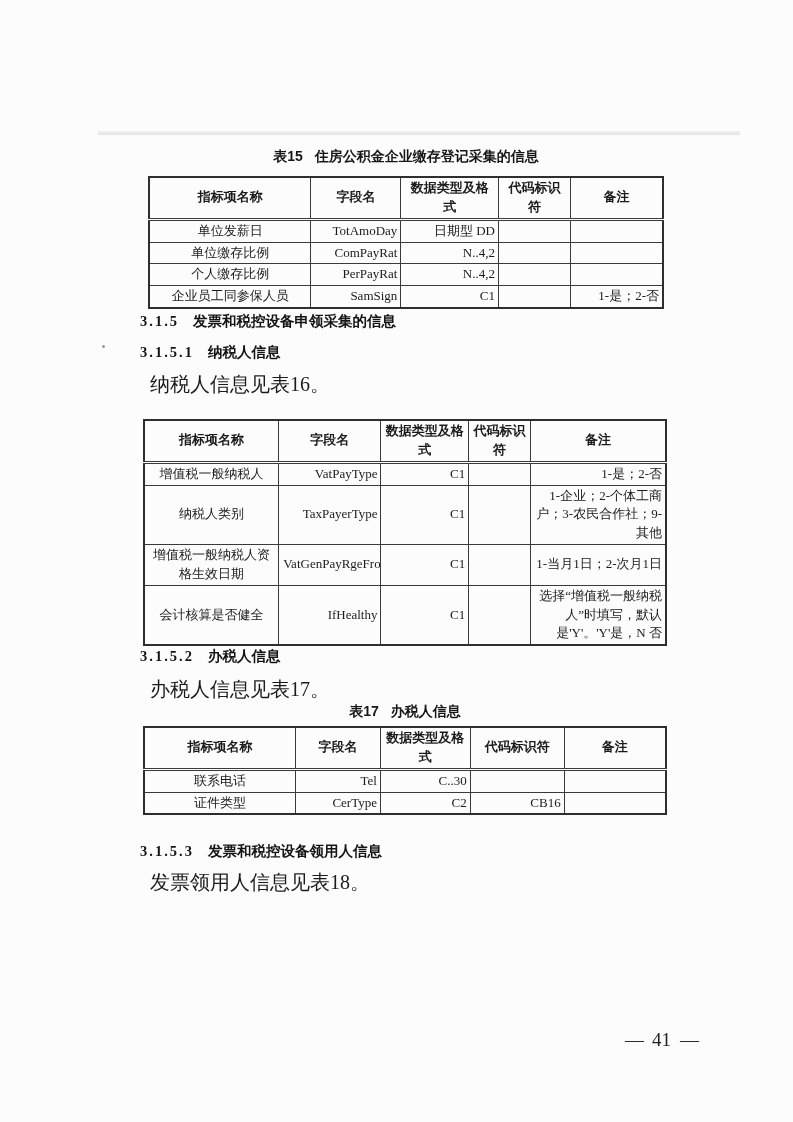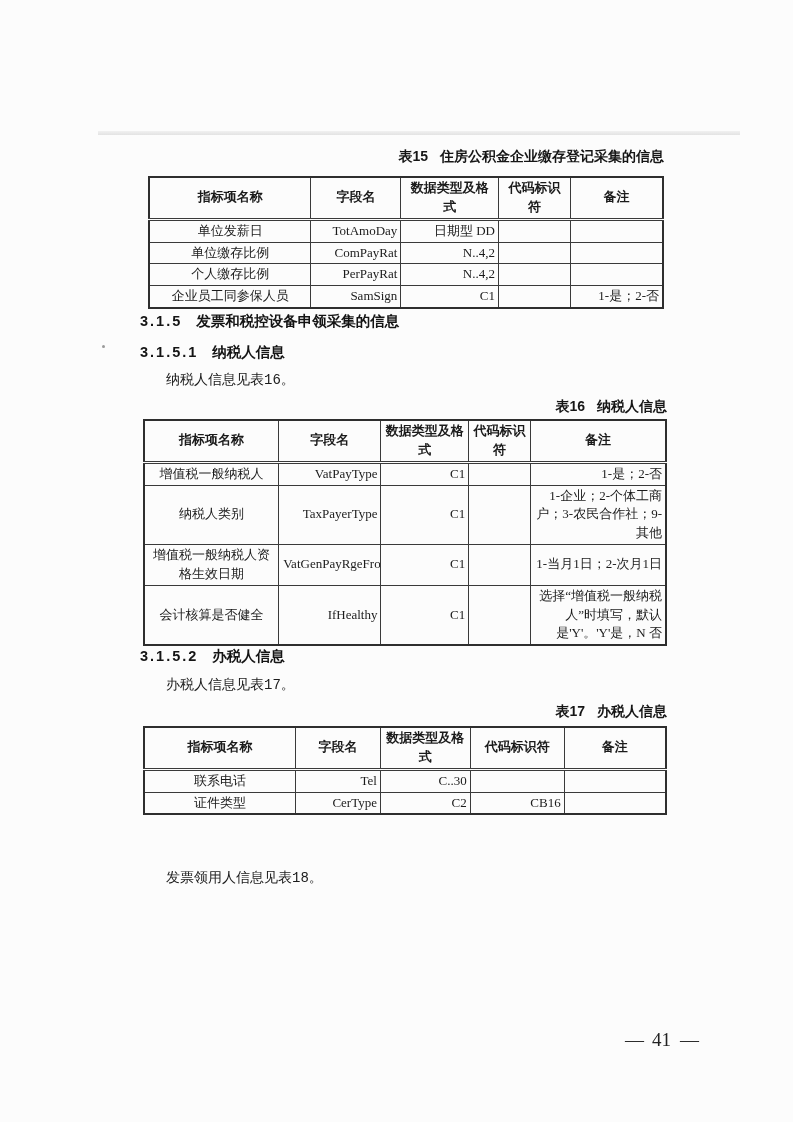--- a/index.html
+++ b/index.html
@@ -18,21 +18,21 @@
     width:642px; height:4px;
     background:linear-gradient(#f1f1f1,#e3e3e3);
   }
   .speck {
     position:absolute; left:102px; top:345px;
     width:3px; height:3px; border-radius:50%;
     background:#9a9a9a;
   }
   .caption {
     position:absolute;
-    text-align:right;
+    text-align:center;
     font-family:"Liberation Sans", sans-serif;
     font-weight:bold;
     font-size:14px;
     color:#161616;
     white-space:nowrap;
   }
   .caption .cap-label { margin-right:12px; }
   #cap15 { top:148px; left:148px; width:516px; }
   #cap16 { top:398px; left:143px; width:524px; }
   #cap17 { top:703px; left:143px; width:524px; }
@@ -67,36 +67,36 @@
   #t15 tr { height:20px; }
   #t16 tr.h22 { height:22px; }
   #t16 tr.h38 { height:38px; }
   #t16 tr.h40 { height:40px; }
   #t16 tr.h30 { height:30px;padding-left:10px; }
   #t16 tr.h60 { height:60px; }
   #t17 tr { height:20px; }
 
   .heading {
     position:absolute; left:140px;
-    font-family:Liberation Sans, sans-serif;
+    font-family:Liberation Serif, serif;
     font-weight:bold;
     font-size:14.5px;
     color:#141414;
     white-space:nowrap;
   }
   .heading .h-num { letter-spacing:2px; margin-right:14px; }
   #h315  { top:312px; }
   #h3151 { top:343px; }
   #h3152 { top:647px; }
   #h3153 { top:842px; }
 
   .para {
-    position:absolute; left:166px;
-    font-size:14px;
-    font-family:Liberation Mono, monospace;
+    position:absolute; left:150px;
+    font-size:20px;
+    font-family:Liberation Serif, serif;
     white-space:nowrap;
   }
   #p16 { top:371px; }
   #p17 { top:676px; }
   #p18 { top:869px; }
 
   .pageno {
     position:absolute; top:1029px; left:616px;
     font-size:19px;
     font-family:"Liberation Serif", serif;
@@ -168,23 +168,20 @@
 
   <div class="heading" id="h315">
     <span class="h-num">3.1.5</span><span>发票和税控设备申领采集的信息</span>
   </div>
   <div class="heading" id="h3151">
     <span class="h-num">3.1.5.1</span><span>纳税人信息</span>
   </div>
 
   <div class="para" id="p16">纳税人信息见表16。</div>
 
-  <div class="caption" id="cap16">
-    <span class="cap-label">表16</span><span>纳税人信息</span>
-  </div>
 
   <table id="t16">
     <colgroup>
       <col style="width:25.8%">
         <col style="width:19.6%">
         <col style="width:16.8%">
         <col style="width:11.8%">
         <col style="width:26%">
     </colgroup>
     <thead>
@@ -266,20 +263,23 @@
       <tr>
         <td class="c-name">证件类型</td>
         <td class="c-left">CerType</td>
         <td class="c-left">C2</td>
         <td class="c-left">CB16</td>
         <td class="c-left"></td>
       </tr>
     </tbody>
   </table>
 
+  <div class="heading" id="h3153">
+    <span class="h-num">3.1.5.3</span><span>发票和税控设备领用人信息</span>
+  </div>
 
   <div class="para" id="p18">发票领用人信息见表18。</div>
 
   <div class="pageno">
     <span class="dash">—</span>
     <span>41</span>
     <span class="dash">—</span>
   </div>
 
 </div>

